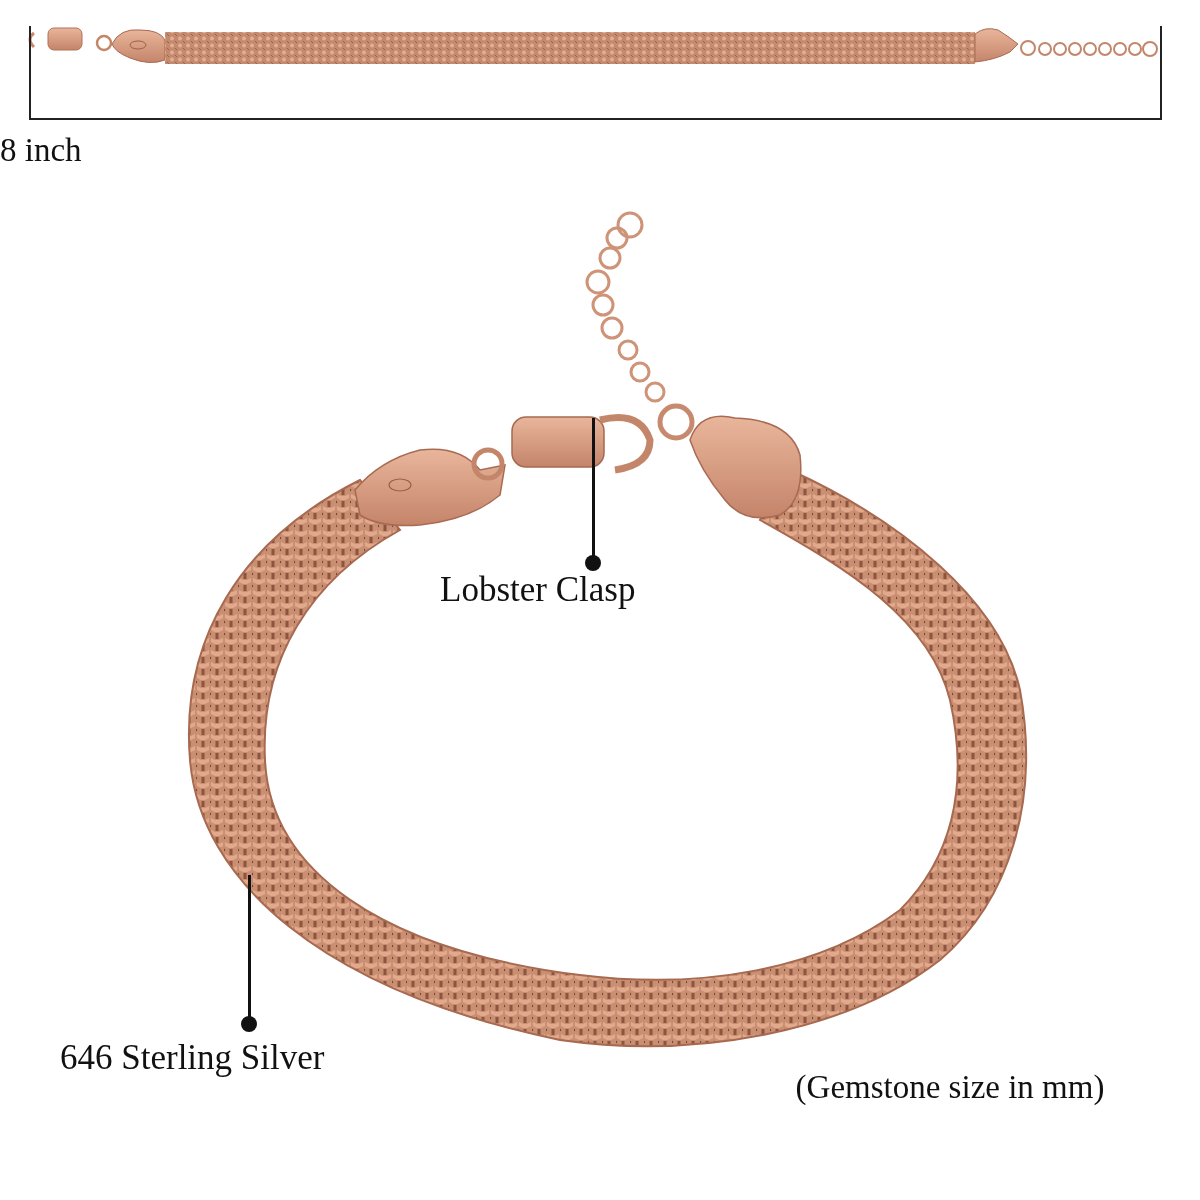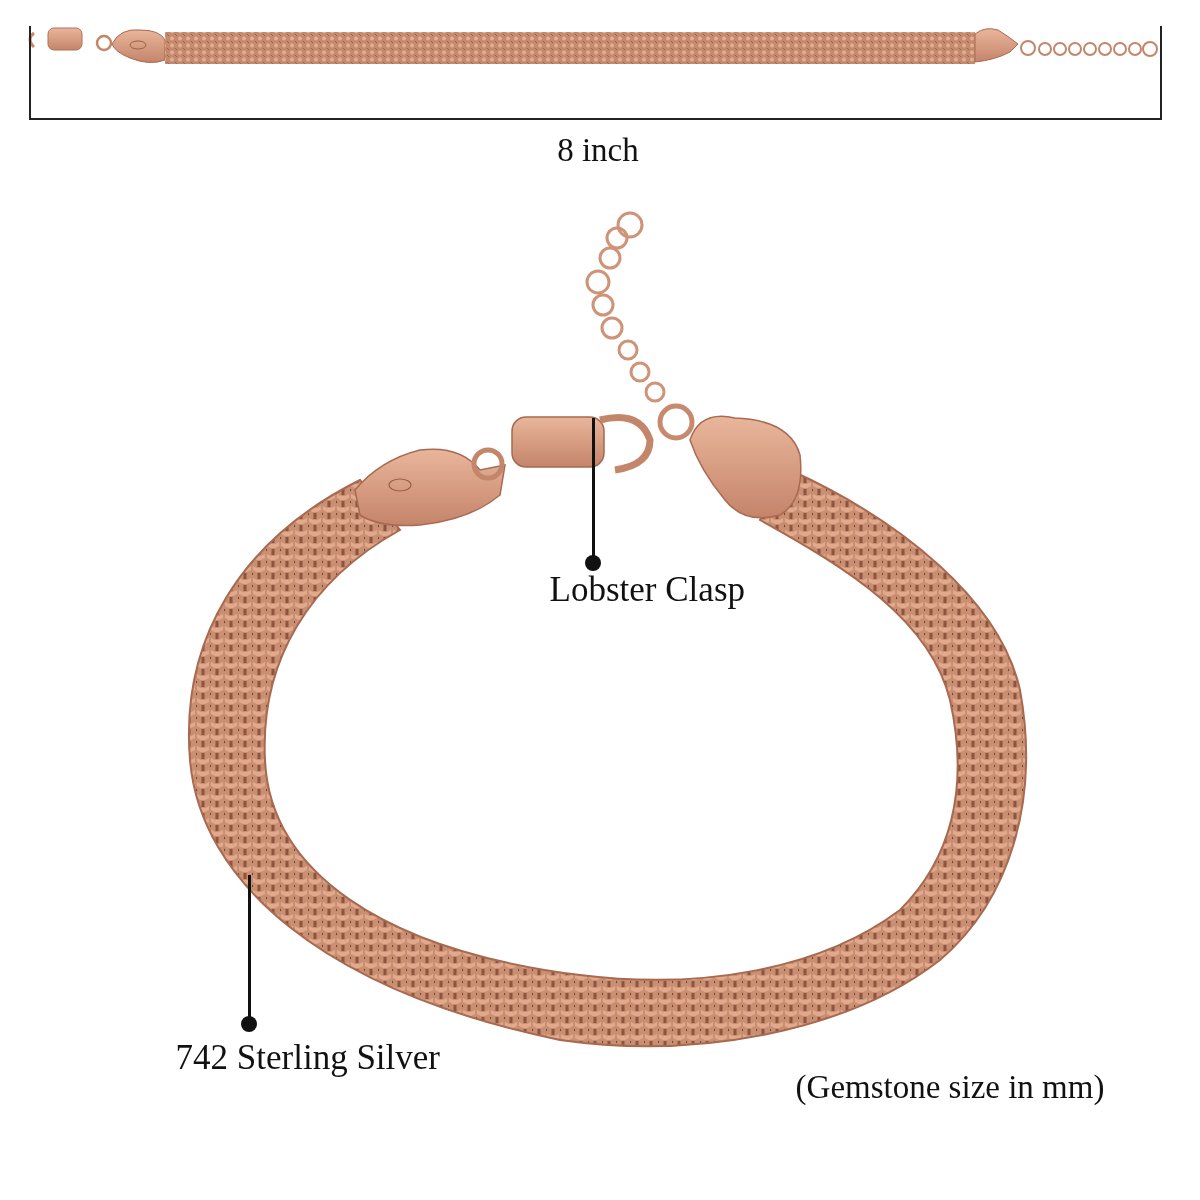--- a/index.html
+++ b/index.html
@@ -1,20 +1,20 @@
 <!DOCTYPE html>
 <html><head>
 <meta charset="utf-8">
 <style>
   html, body { margin:0; padding:0; background:#ffffff; }
   body { width:1200px; height:1200px; position:relative; overflow:hidden; font-family:"Liberation Serif", serif; color:#111; }
   .abs { position:absolute; }
   .measure-frame { left:29px; top:26px; width:1133px; height:94px; border-left:2px solid #222; border-right:2px solid #222; border-bottom:2px solid #222; box-sizing:border-box; }
-  .length-label { left:0; width:1196px; top:132px; text-align:center; font-size:33px; }
-  .callout-text { font-size:35px; text-align:right; line-height:40px; }
+  .length-label { left:0; width:1196px; top:132px; text-align:left; font-size:33px; }
+  .callout-text { font-size:35px; text-align:left; line-height:40px; }
   .leader { background:#111; width:3px; }
   .dot { width:16px; height:16px; border-radius:50%; background:#111; }
   .disclaimer { right:0; top:1066px; width:500px; text-align:center; font-weight:normal; font-size:33px; line-height:42px; }
   svg { position:absolute; left:0; top:0; overflow:visible; }
 </style>
 </head>
 <body>
 
 <svg width="1200" height="1200">
   <defs>
@@ -96,18 +96,18 @@
 <div class="abs measure-frame"></div>
 <div class="abs length-label">8 inch</div>
 
 <div class="abs leader" style="left:592px; top:418px; height:145px;"></div>
 <div class="abs dot" style="left:585px; top:555px;"></div>
 <div class="abs callout-text" style="left:440px; top:570px; width:305px;">Lobster Clasp</div>
 
 <div class="abs leader" style="left:248px; top:875px; height:148px;"></div>
 <div class="abs dot" style="left:241px; top:1016px;"></div>
 <div class="abs callout-text" style="left:60px; top:1038px; width:380px;">
-  <div>742 Sterling Silver</div>
+  <div>646 Sterling Silver</div>
 </div>
 
 <div class="abs disclaimer">
   <div>(Gemstone size in mm)</div>
 </div>
 
 </body></html>

